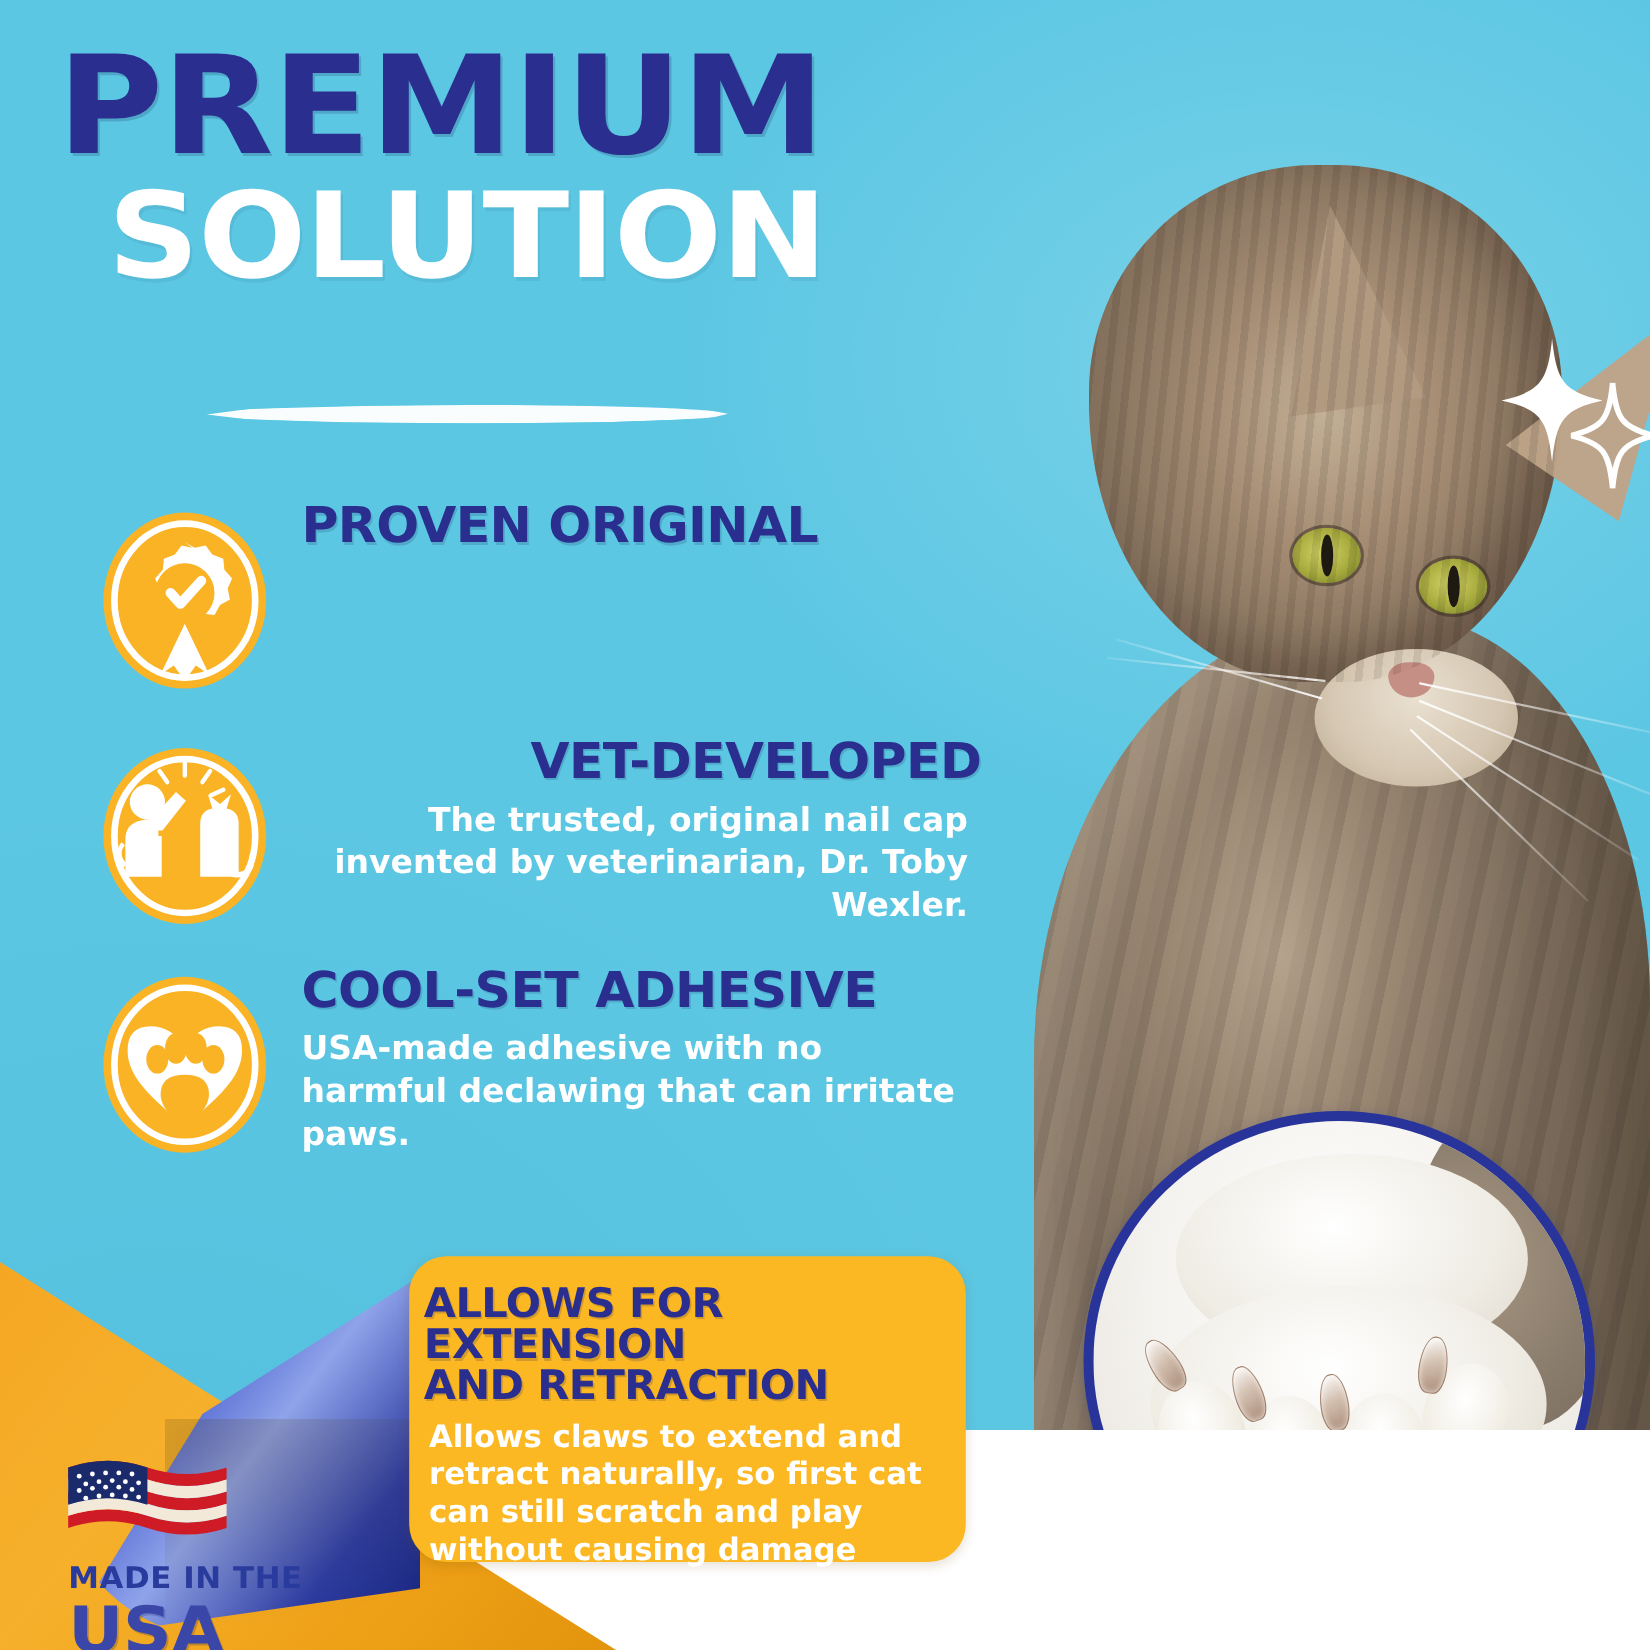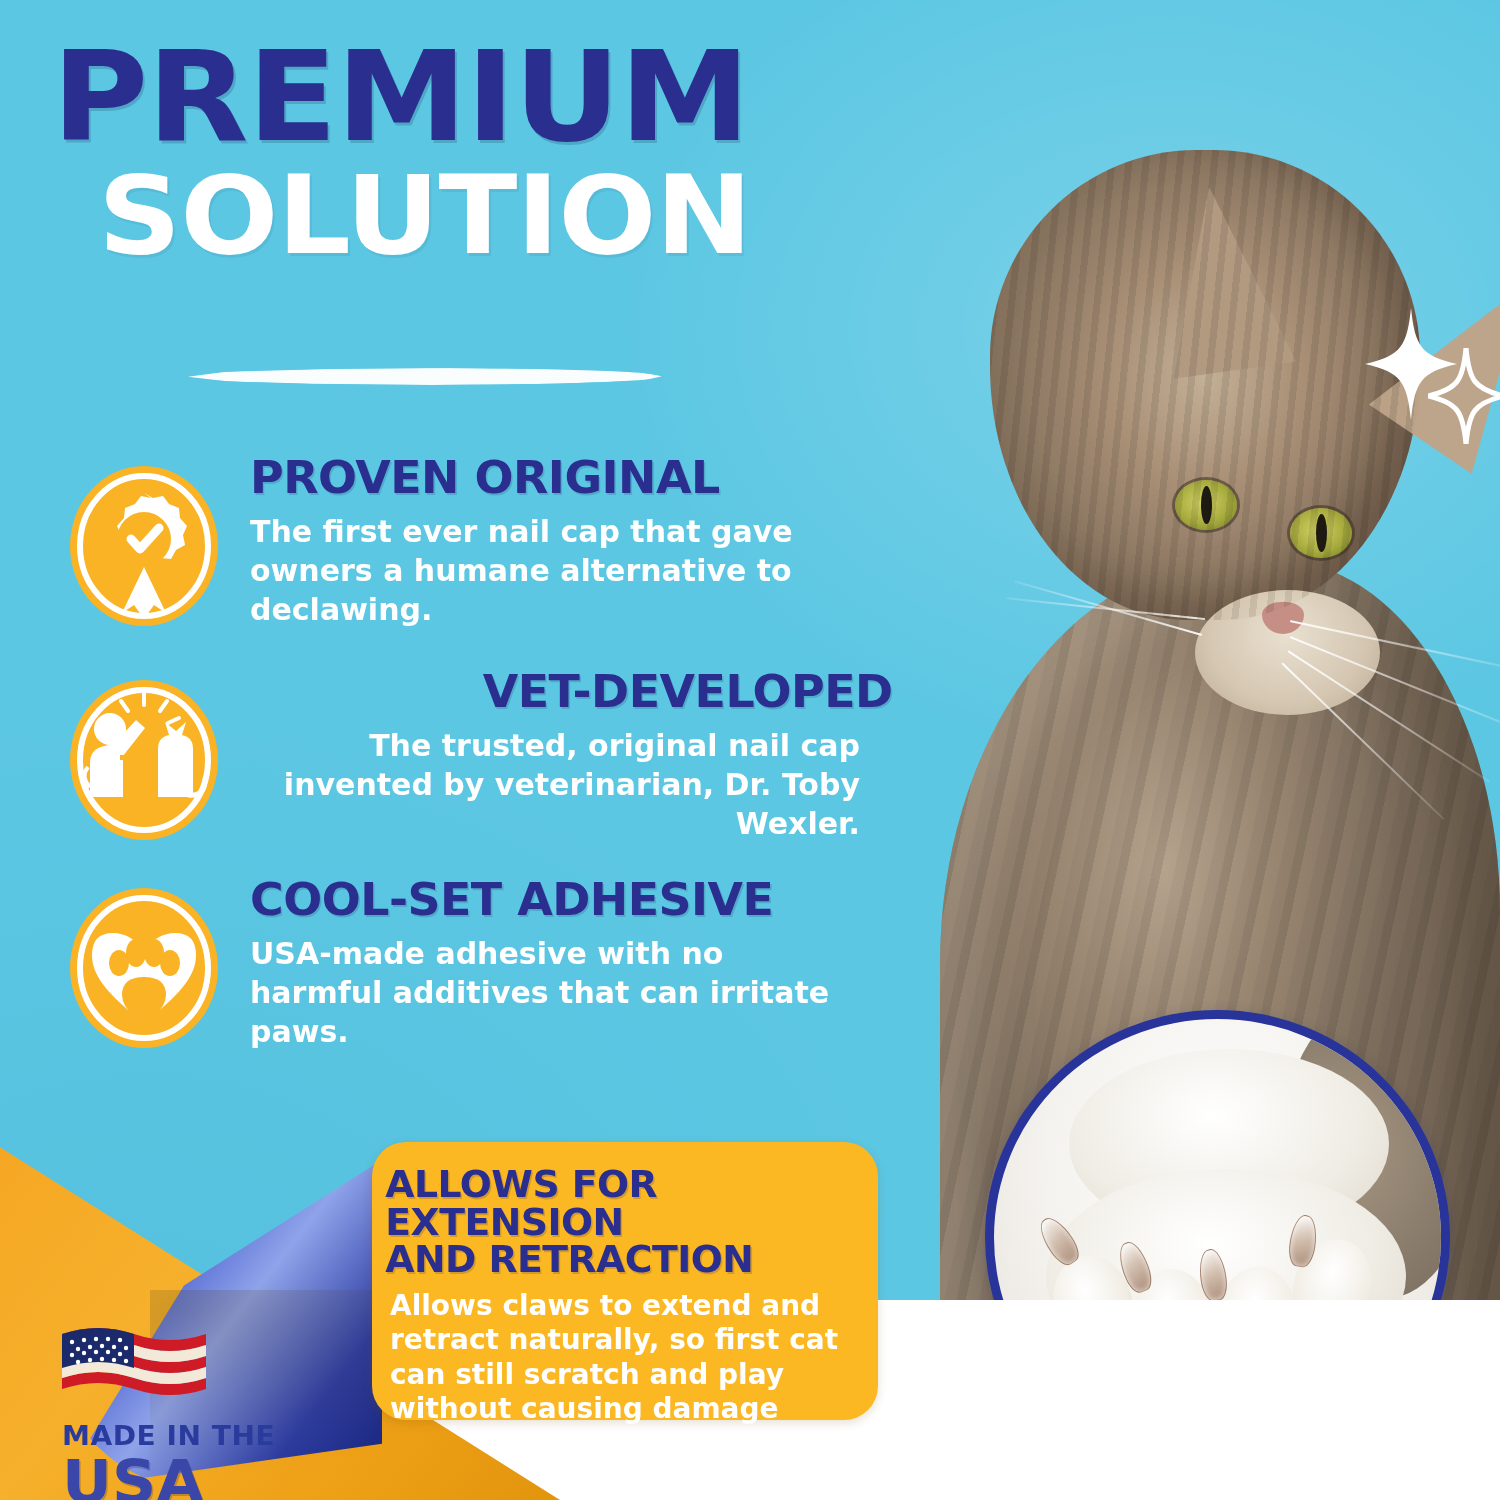--- a/index.html
+++ b/index.html
@@ -65,21 +65,21 @@
     background:#FFFFFF;
     border-radius:50%/50%;
     clip-path:polygon(0% 52%, 8% 22%, 30% 6%, 55% 0%, 80% 6%, 95% 22%, 100% 48%, 96% 74%, 78% 92%, 52% 100%, 26% 93%, 8% 78%);
     opacity:.97;
     filter:blur(.3px);
   }
 
   
   .features { position:absolute; left:0; top:455px; width:880px; }
 
-  .feature { position:relative; min-height:200px; padding-left:250px; }
+  .feature { position:relative; min-height:200px; padding-left:250px;margin-left:24px; }
   .feature.f1 { top:0; }
   .feature.f2 { top:14px;text-align:right; }
   .feature.f3 { top:22px; }
 
   .badge {
     position:absolute;
     left:66px; top:8px;
     width:156px; height:166px;
   }
   .badge svg { width:100%; height:100%; display:block; }
@@ -419,21 +419,20 @@
         <svg viewBox="0 0 156 166">
           <ellipse cx="78" cy="83" rx="74" ry="80" fill="#F9B324"></ellipse>
           <ellipse cx="78" cy="83" rx="64" ry="70" fill="none" stroke="#FFFFFF" stroke-width="6"></ellipse>
           <path d="M78 104 L56 150 L68 142 L78 156 L88 142 L100 150 Z" fill="#FFFFFF"></path>
           <path d="M78 30 l9 5 10-2 6 8 10 4 1 10 7 8-4 9 2 10-9 5-5 9-10-1-9 6-9-6-10 1-5-9-9-5 2-10-4-9 7-8 1-10 10-4 6-8 10 2 z" fill="#FFFFFF"></path>
           <circle cx="78" cy="76" r="27" fill="#F9B324"></circle>
           <path d="M65 76 l9 10 19-21" fill="none" stroke="#FFFFFF" stroke-width="9" stroke-linecap="round" stroke-linejoin="round"></path>
         </svg>
       </div>
       <div class="feat-title">PROVEN ORIGINAL</div>
-      <div class="feat-body">The first ever nail cap that gave owners a humane alternative to declawing.</div>
     </div>
 
     <div class="feature f2">
       <div class="badge">
         <svg viewBox="0 0 156 166">
           <ellipse cx="78" cy="83" rx="74" ry="80" fill="#F9B324"></ellipse>
           <ellipse cx="78" cy="83" rx="64" ry="70" fill="none" stroke="#FFFFFF" stroke-width="6"></ellipse>
           <circle cx="44" cy="52" r="16" fill="#FFFFFF"></circle>
           <path d="M24 120 V86 q0-14 14-17 l10-2 l22-24 l9 8 l-22 28 v41 z" fill="#FFFFFF"></path>
           <path d="M22 90 q-8 10 2 20" fill="none" stroke="#FFFFFF" stroke-width="4"></path>
@@ -461,21 +460,21 @@
           <ellipse cx="78" cy="83" rx="64" ry="70" fill="none" stroke="#FFFFFF" stroke-width="6"></ellipse>
           <path d="M78 138 C40 108 26 90 26 70 q0-22 21-22 q18 0 31 18 q13-18 31-18 q21 0 21 22 c0 20-14 38-52 68 z" fill="#FFFFFF"></path>
           <ellipse cx="53" cy="78" rx="10" ry="13" fill="#F9B324"></ellipse>
           <ellipse cx="70" cy="68" rx="10" ry="14" fill="#F9B324"></ellipse>
           <ellipse cx="88" cy="68" rx="10" ry="14" fill="#F9B324"></ellipse>
           <ellipse cx="104" cy="78" rx="10" ry="13" fill="#F9B324"></ellipse>
           <path d="M78 92 q22 0 22 18 q0 14 -22 30 q-22 -16 -22 -30 q0 -18 22 -18 z" fill="#F9B324"></path>
         </svg>
       </div>
       <div class="feat-title">COOL-SET ADHESIVE</div>
-      <div class="feat-body">USA-made adhesive with no harmful additives that can irritate paws.</div>
+      <div class="feat-body">USA-made adhesive with no harmful declawing that can irritate paws.</div>
     </div>
   </div>
 
   <div class="paw-inset">
     <div class="paw-fur-r"></div>
     <div class="pad paw-top"></div>
     <div class="pad paw-main"></div>
     <div class="toe toe-1"></div>
     <div class="toe toe-2"></div>
     <div class="toe toe-3"></div>

